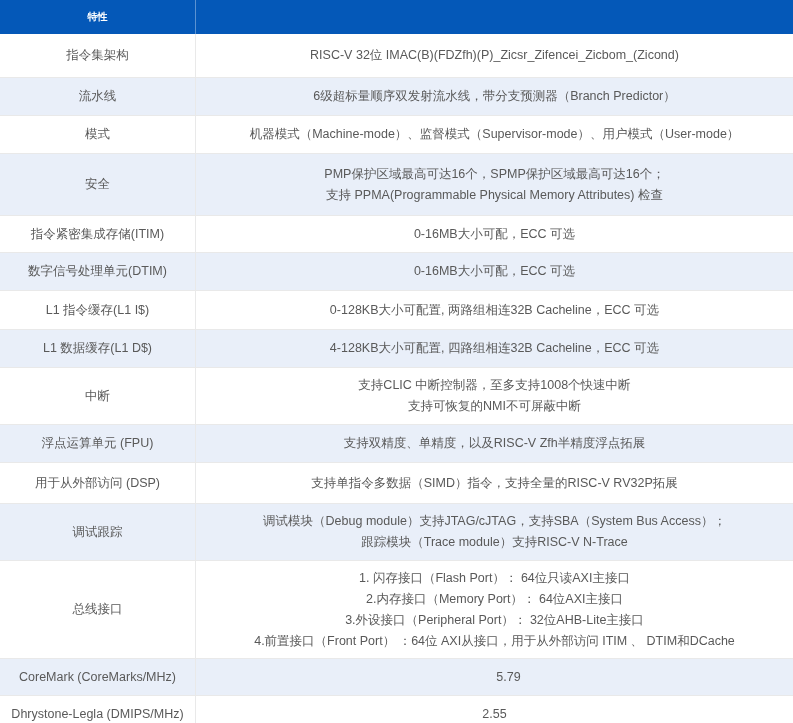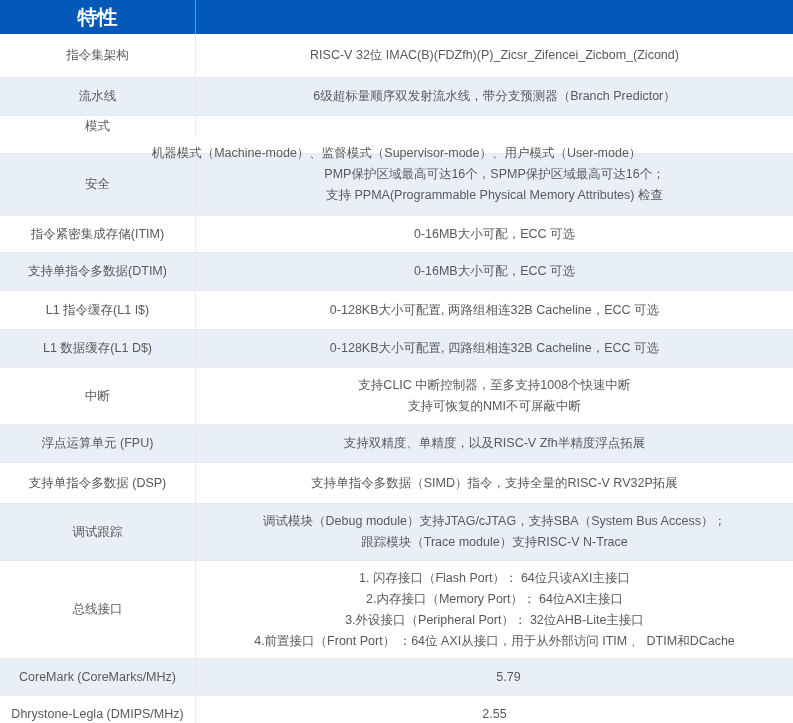--- a/index.html
+++ b/index.html
@@ -3,21 +3,21 @@
 <meta charset="utf-8">
 <style>
   html,body{margin:0;padding:0;}
   body{
     width:793px;height:723px;overflow:hidden;background:#ffffff;
     font-family:"Liberation Sans","DejaVu Sans",sans-serif;
   }
   .table{width:793px;}
   .thead{
     display:flex;height:34px;background:var(--header-bg,#0458b8);
-    color:#ffffff;font-weight:bold;font-size:20px;
+    color:#ffffff;font-weight:bold;font-size:10px;
   }
   .th{display:flex;align-items:center;justify-content:center;box-sizing:border-box;}
   .th-feature{width:196px;border-right:1px solid rgba(255,255,255,0.35);}
   .th-desc{flex:1;margin-top:44px;}
   .tr{
     display:flex;box-sizing:border-box;
     border-bottom:1px solid var(--border,#e9e9e9);background:#ffffff;
   }
   .tbody .tr:nth-child(even){background:var(--stripe,#e9eff9);}
   .td{
@@ -45,72 +45,72 @@
         <div class="td desc">
           <div class="line">RISC-V 32位 IMAC(B)(FDZfh)(P)_Zicsr_Zifencei_Zicbom_(Zicond)</div>
         </div>
       </div>
       <div class="tr" style="height: 38px;">
         <div class="td feature">流水线</div>
         <div class="td desc">
           <div class="line">6级超标量顺序双发射流水线，带分支预测器（Branch Predictor）</div>
         </div>
       </div>
-      <div class="tr" style="height: 38px; flex-direction: column;">
+      <div class="tr" style="height: 38px;">
         <div class="td feature">模式</div>
         <div class="td desc">
           <div class="line">机器模式（Machine-mode）、监督模式（Supervisor-mode）、用户模式（User-mode）</div>
         </div>
       </div>
       <div class="tr" style="height: 62px;">
         <div class="td feature">安全</div>
         <div class="td desc">
           <div class="line">PMP保护区域最高可达16个，SPMP保护区域最高可达16个；</div>
           <div class="line">支持 PPMA(Programmable Physical Memory Attributes) 检查</div>
         </div>
       </div>
       <div class="tr" style="height: 37px;">
         <div class="td feature">指令紧密集成存储(ITIM)</div>
         <div class="td desc">
           <div class="line">0-16MB大小可配，ECC 可选</div>
         </div>
       </div>
       <div class="tr" style="height: 38px;">
-        <div class="td feature">支持单指令多数据(DTIM)</div>
+        <div class="td feature">数字信号处理单元(DTIM)</div>
         <div class="td desc">
           <div class="line">0-16MB大小可配，ECC 可选</div>
         </div>
       </div>
       <div class="tr" style="height: 39px;">
         <div class="td feature">L1 指令缓存(L1 I$)</div>
         <div class="td desc">
           <div class="line">0-128KB大小可配置, 两路组相连32B Cacheline，ECC 可选</div>
         </div>
       </div>
       <div class="tr" style="height: 38px;">
         <div class="td feature">L1 数据缓存(L1 D$)</div>
         <div class="td desc">
-          <div class="line">0-128KB大小可配置, 四路组相连32B Cacheline，ECC 可选</div>
+          <div class="line">4-128KB大小可配置, 四路组相连32B Cacheline，ECC 可选</div>
         </div>
       </div>
       <div class="tr" style="height: 57px;">
         <div class="td feature">中断</div>
         <div class="td desc">
           <div class="line">支持CLIC 中断控制器，至多支持1008个快速中断</div>
           <div class="line">支持可恢复的NMI不可屏蔽中断</div>
         </div>
       </div>
       <div class="tr" style="height: 38px;">
         <div class="td feature">浮点运算单元 (FPU)</div>
         <div class="td desc">
           <div class="line">支持双精度、单精度，以及RISC-V Zfh半精度浮点拓展</div>
         </div>
       </div>
       <div class="tr" style="height: 41px;">
-        <div class="td feature">支持单指令多数据 (DSP)</div>
+        <div class="td feature">用于从外部访问 (DSP)</div>
         <div class="td desc">
           <div class="line">支持单指令多数据（SIMD）指令，支持全量的RISC-V RV32P拓展</div>
         </div>
       </div>
       <div class="tr" style="height: 57px;">
         <div class="td feature">调试跟踪</div>
         <div class="td desc">
           <div class="line">调试模块（Debug module）支持JTAG/cJTAG，支持SBA（System Bus Access）；</div>
           <div class="line">跟踪模块（Trace module）支持RISC-V N-Trace</div>
         </div>

